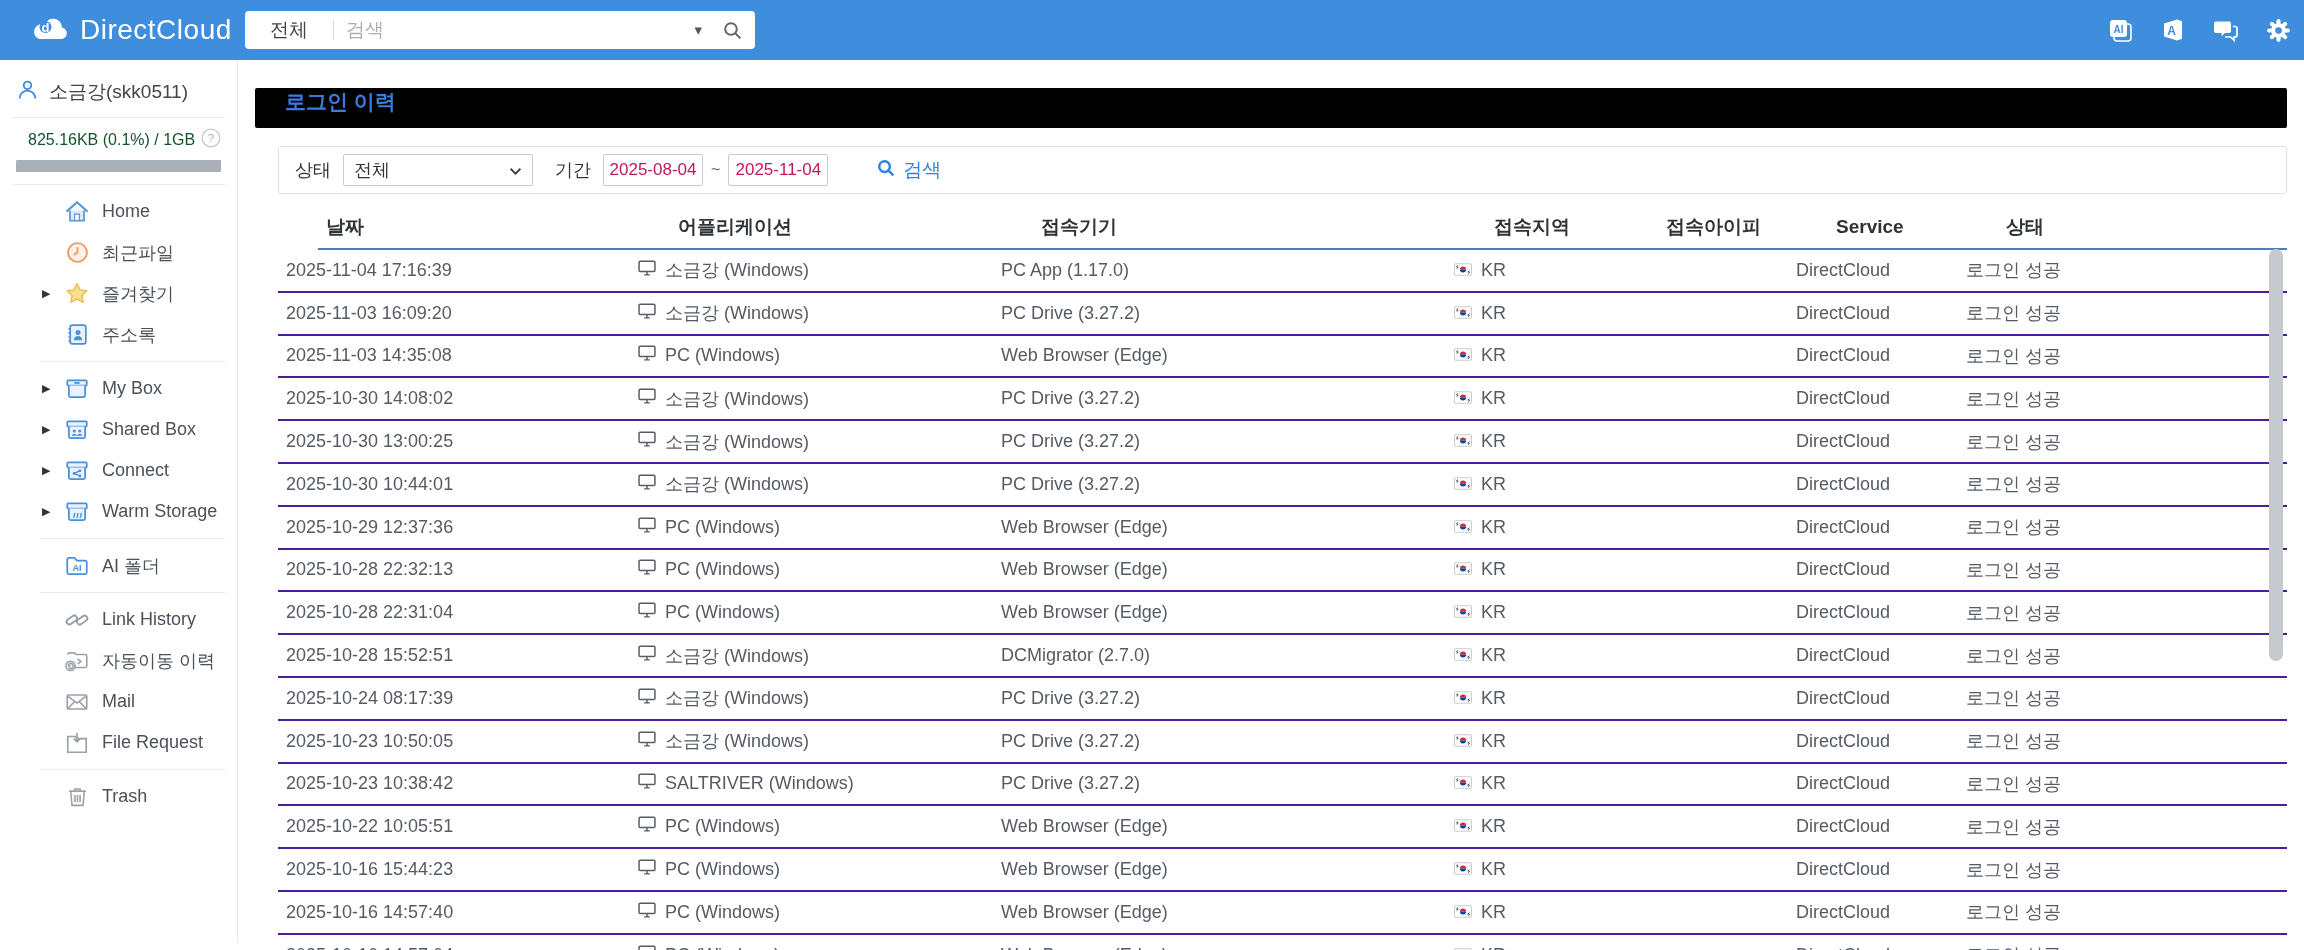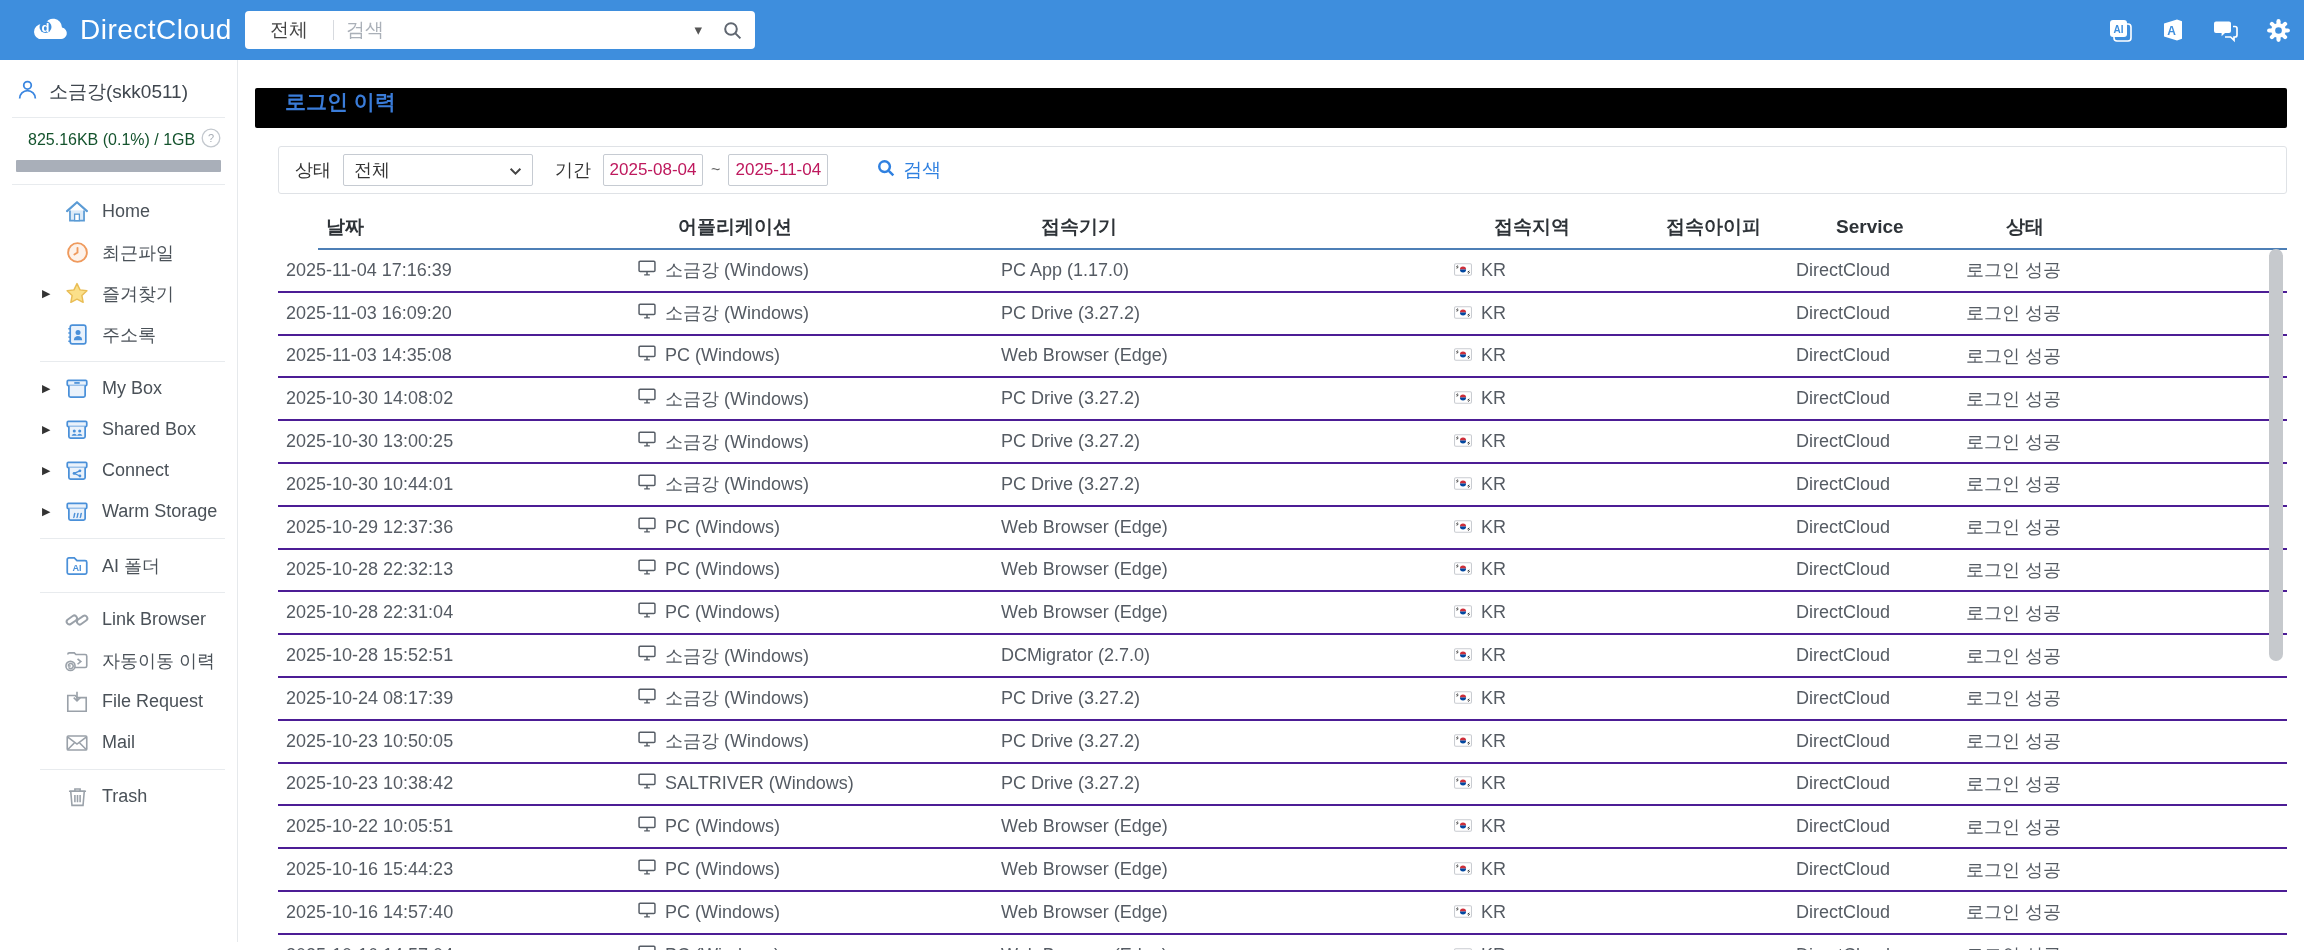--- a/index.html
+++ b/index.html
@@ -234,50 +234,50 @@
         <span class="menu-label">AI 폴더</span>
       </div>
       <div class="menu-divider"></div>
       <div class="menu-item">
         <span class="menu-icon">
           <svg width="26" height="26" viewBox="0 0 24 24" fill="none" stroke="#9aa1a9" stroke-width="1.8">
             <rect x="2" y="9.5" width="10.5" height="5" rx="2.5" transform="rotate(-35 7.2 12)"></rect>
             <rect x="11.5" y="9.5" width="10.5" height="5" rx="2.5" transform="rotate(-35 16.8 12)"></rect>
           </svg>
         </span>
-        <span class="menu-label">Link Browser</span>
+        <span class="menu-label">Link History</span>
       </div>
       <div class="menu-item">
         <span class="menu-icon">
           <svg width="26" height="26" viewBox="0 0 24 24" fill="none" stroke="#9aa1a9" stroke-width="1.5">
             <path d="M3.5 6A1.5 1.5 0 0 1 5 4.5h4.5L11 6h8.5A1.5 1.5 0 0 1 21 7.5v9a1.5 1.5 0 0 1-1.5 1.5H10"></path>
             <path d="M12.5 10l3 2.5-3 2.5"></path>
             <circle cx="6" cy="16.5" r="4.2" fill="#fff"></circle>
             <path d="M4.2 17.8a2.3 2.3 0 1 0 .4-2.8M4.2 14.6v2h2"></path>
           </svg>
         </span>
         <span class="menu-label">자동이동 이력</span>
       </div>
       <div class="menu-item">
         <span class="menu-icon">
           <svg width="26" height="26" viewBox="0 0 24 24" fill="none" stroke="#9aa1a9" stroke-width="1.5">
+            <rect x="3" y="5.5" width="18" height="13" rx="1" fill="#fff"></rect>
+            <path d="M3.5 6.5L12 13l8.5-6.5M3.5 18l6-6M20.5 18l-6-6"></path>
+          </svg>
+        </span>
+        <span class="menu-label">Mail</span>
+      </div>
+      <div class="menu-item">
+        <span class="menu-icon">
+          <svg width="26" height="26" viewBox="0 0 24 24" fill="none" stroke="#9aa1a9" stroke-width="1.5">
             <path d="M3.5 20.5h17V8h-8.2l-2-2H3.5z" fill="#fff"></path>
             <path d="M12 2.5v8M9 8l3 3 3-3"></path>
           </svg>
         </span>
         <span class="menu-label">File Request</span>
-      </div>
-      <div class="menu-item">
-        <span class="menu-icon">
-          <svg width="26" height="26" viewBox="0 0 24 24" fill="none" stroke="#9aa1a9" stroke-width="1.5">
-            <rect x="3" y="5.5" width="18" height="13" rx="1" fill="#fff"></rect>
-            <path d="M3.5 6.5L12 13l8.5-6.5M3.5 18l6-6M20.5 18l-6-6"></path>
-          </svg>
-        </span>
-        <span class="menu-label">Mail</span>
       </div>
       <div class="menu-divider"></div>
       <div class="menu-item">
         <span class="menu-icon">
           <svg width="25" height="25" viewBox="0 0 24 24" fill="none" stroke="#9aa1a9" stroke-width="1.5">
             <path d="M5.5 7h13l-1.2 13.5H6.7z" fill="#fff"></path>
             <path d="M3.8 7h16.4M9.5 7V4.8h5V7"></path>
             <path d="M9.5 10.5v7M12 10.5v7M14.5 10.5v7"></path>
           </svg>
         </span>

